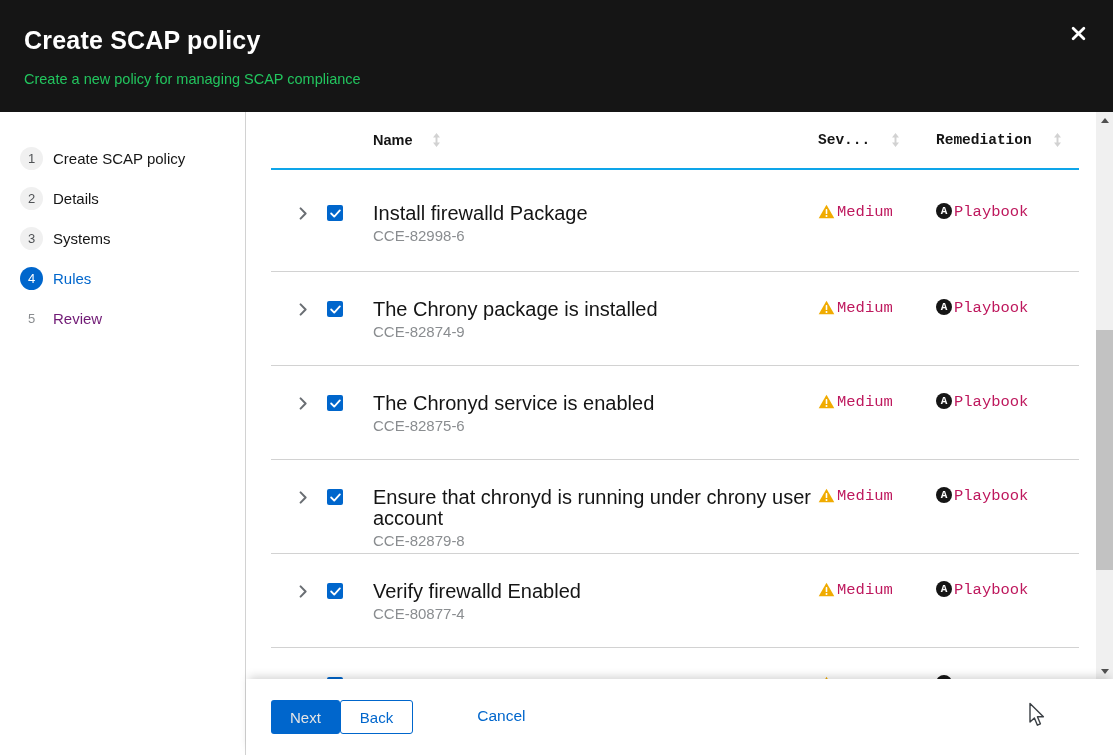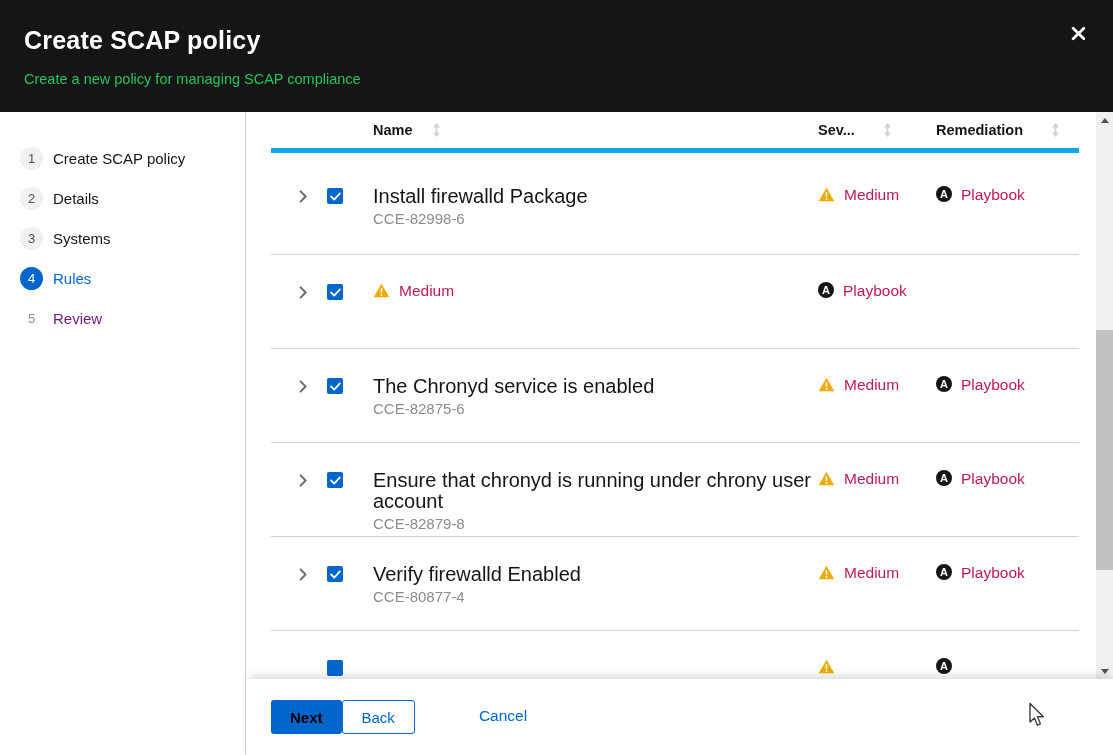--- a/index.html
+++ b/index.html
@@ -89,22 +89,22 @@
     overflow: hidden;
   }
   .table { margin-left: 25px; width: 808px; }
 
   .thead, .row {
     display: grid;
     grid-template-columns: 56px 46px 445px 118px 143px;
     align-items: center;
   }
   .thead {
-    height: 41px;
-    border-bottom: 5px solid #0ea5e9;
+    height: 58px;
+    border-bottom: 2px solid #0ea5e9;
   }
   .th {
     font-size: 14.5px;
     font-weight: 700;
     color: #151515;
     display: flex;
     align-items: center;
     cursor: pointer;
   }
   .sort-icon { margin-left: 19px; flex: none; }
@@ -130,21 +130,21 @@
     background: var(--primary, #0066cc);
     border-radius: 2px;
     display: inline-flex;
     align-items: center; justify-content: center;
     cursor: pointer;
     margin-top: 2px;
   }
   .rule-name { font-size: 20px; color: #151515; line-height: 21px; }
   .rule-id { font-size: 15px; color: #8a8d90; margin-top: 3px; }
 
-  .col-sev, .col-rem { display: flex; gap: 9px; }
+  .col-sev, .col-rem { display: flex; gap: 2px; font-family: Liberation Mono, monospace; }
   .sev-label, .rem-label { font-size: 15.5px; color: #be185d; }
   .warn-icon { flex: none; margin-top: 1px; }
   .ansible-icon {
     width: 16px; height: 16px;
     border-radius: 50%;
     background: #151515;
     color: #fff;
     font-size: 11px;
     font-weight: 700;
     display: inline-flex;
@@ -200,23 +200,22 @@
   .btn {
     font-family: "Liberation Sans", sans-serif;
     font-size: 15px;
     height: 34px;
     padding: 0 19px;
     border-radius: 3px;
     cursor: pointer;
   }
   .btn.primary {
     background: var(--primary, #0066cc);
-    color: #000000;
+    color: #e5e5e5;
     border: none;
-    font-weight: bold;
   }
   .btn.secondary {
     background: #fff;
     color: var(--primary, #0066cc);
     border: 1px solid var(--primary, #0066cc);
   }
   .link {
     color: var(--primary, #0066cc);
     font-size: 15.5px;
     margin-left: 64px;
@@ -347,20 +346,24 @@
         </svg>
       </button>
     </div>
     <div class="col-check">
       <span class="checkbox">
         <svg width="11" height="9" viewBox="0 0 12 10">
           <path d="M1.2 5 L4.6 8.4 L10.8 1.6" stroke="#fff" stroke-width="2" fill="none" stroke-linecap="round" stroke-linejoin="round"></path>
         </svg>
       </span>
     </div>
+    <div class="col-name">
+      <div class="rule-name">The Chrony package is installed</div>
+      <div class="rule-id">CCE-82874-9</div>
+    </div>
     <div class="col-sev">
       <svg class="warn-icon" width="17" height="15" viewBox="0 0 17 15">
         <path d="M8.5 0.8 L16.3 14.2 H0.7 Z" fill="#f0ab00"></path>
         <rect x="7.7" y="5.1" width="1.6" height="5" rx="0.6" fill="#fff"></rect>
         <circle cx="8.5" cy="12" r="1" fill="#fff"></circle>
       </svg>
       <span class="sev-label">Medium</span>
     </div>
     <div class="col-rem">
       <span class="ansible-icon">A</span>

